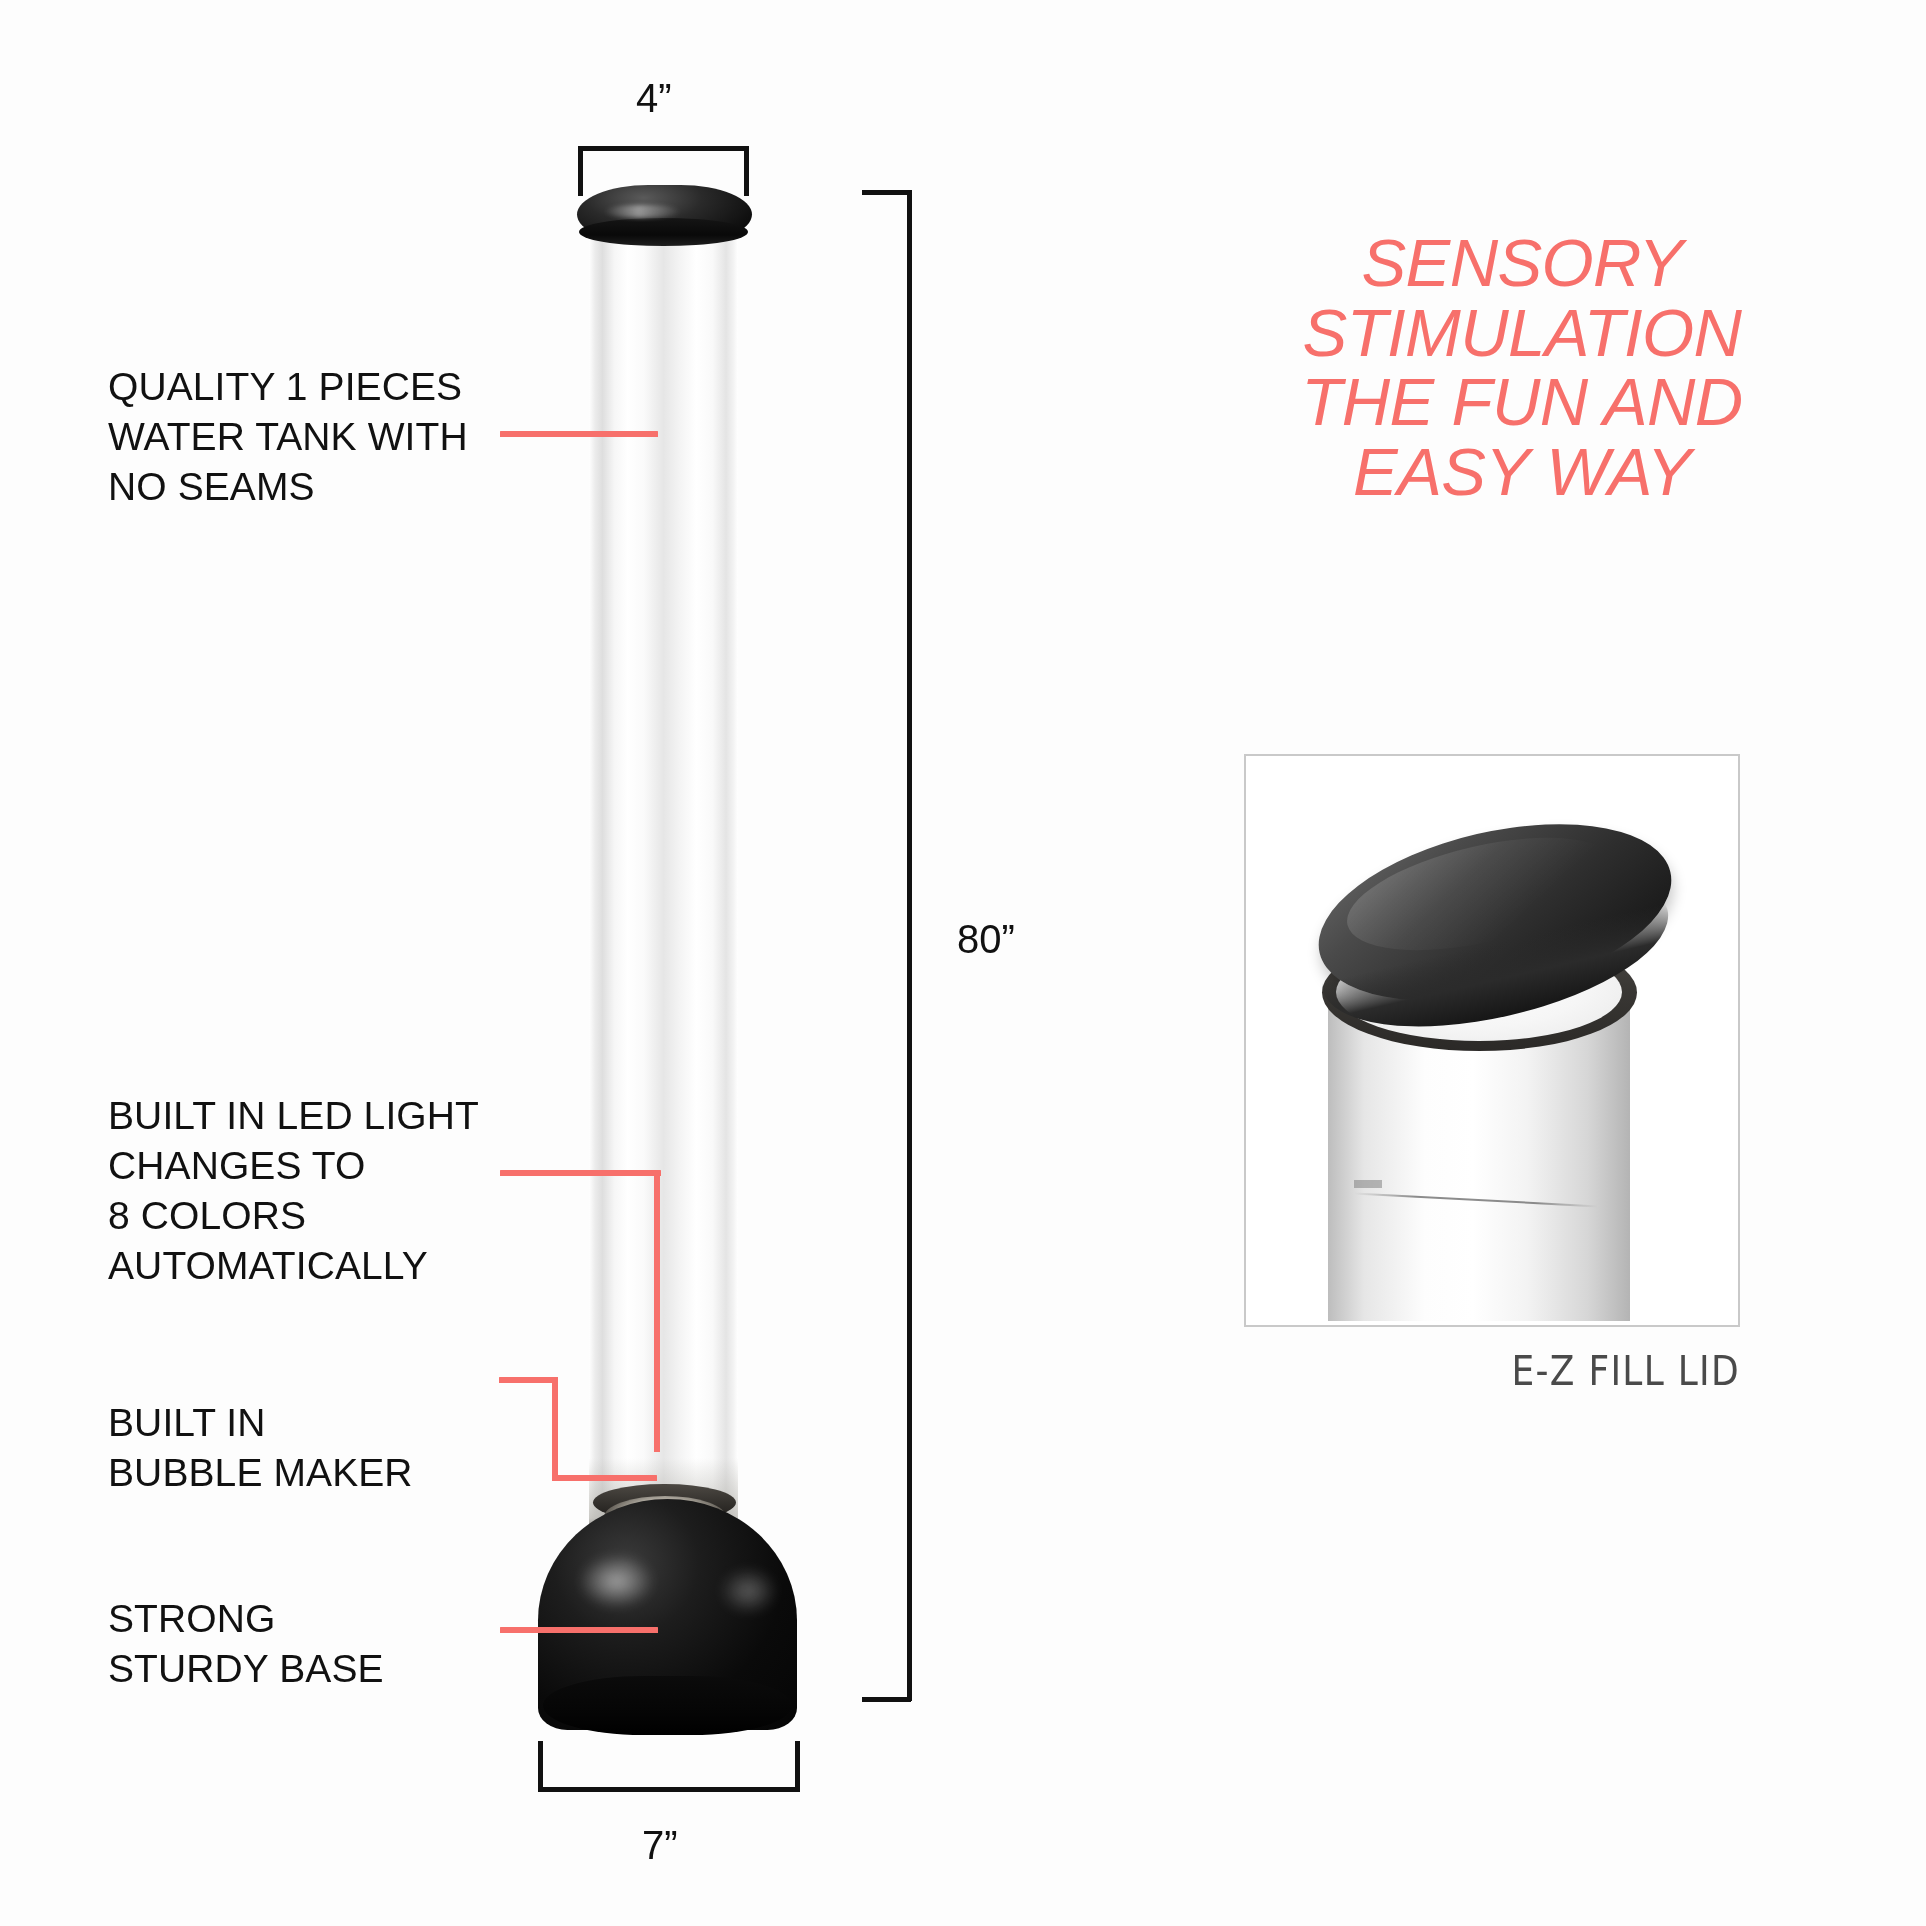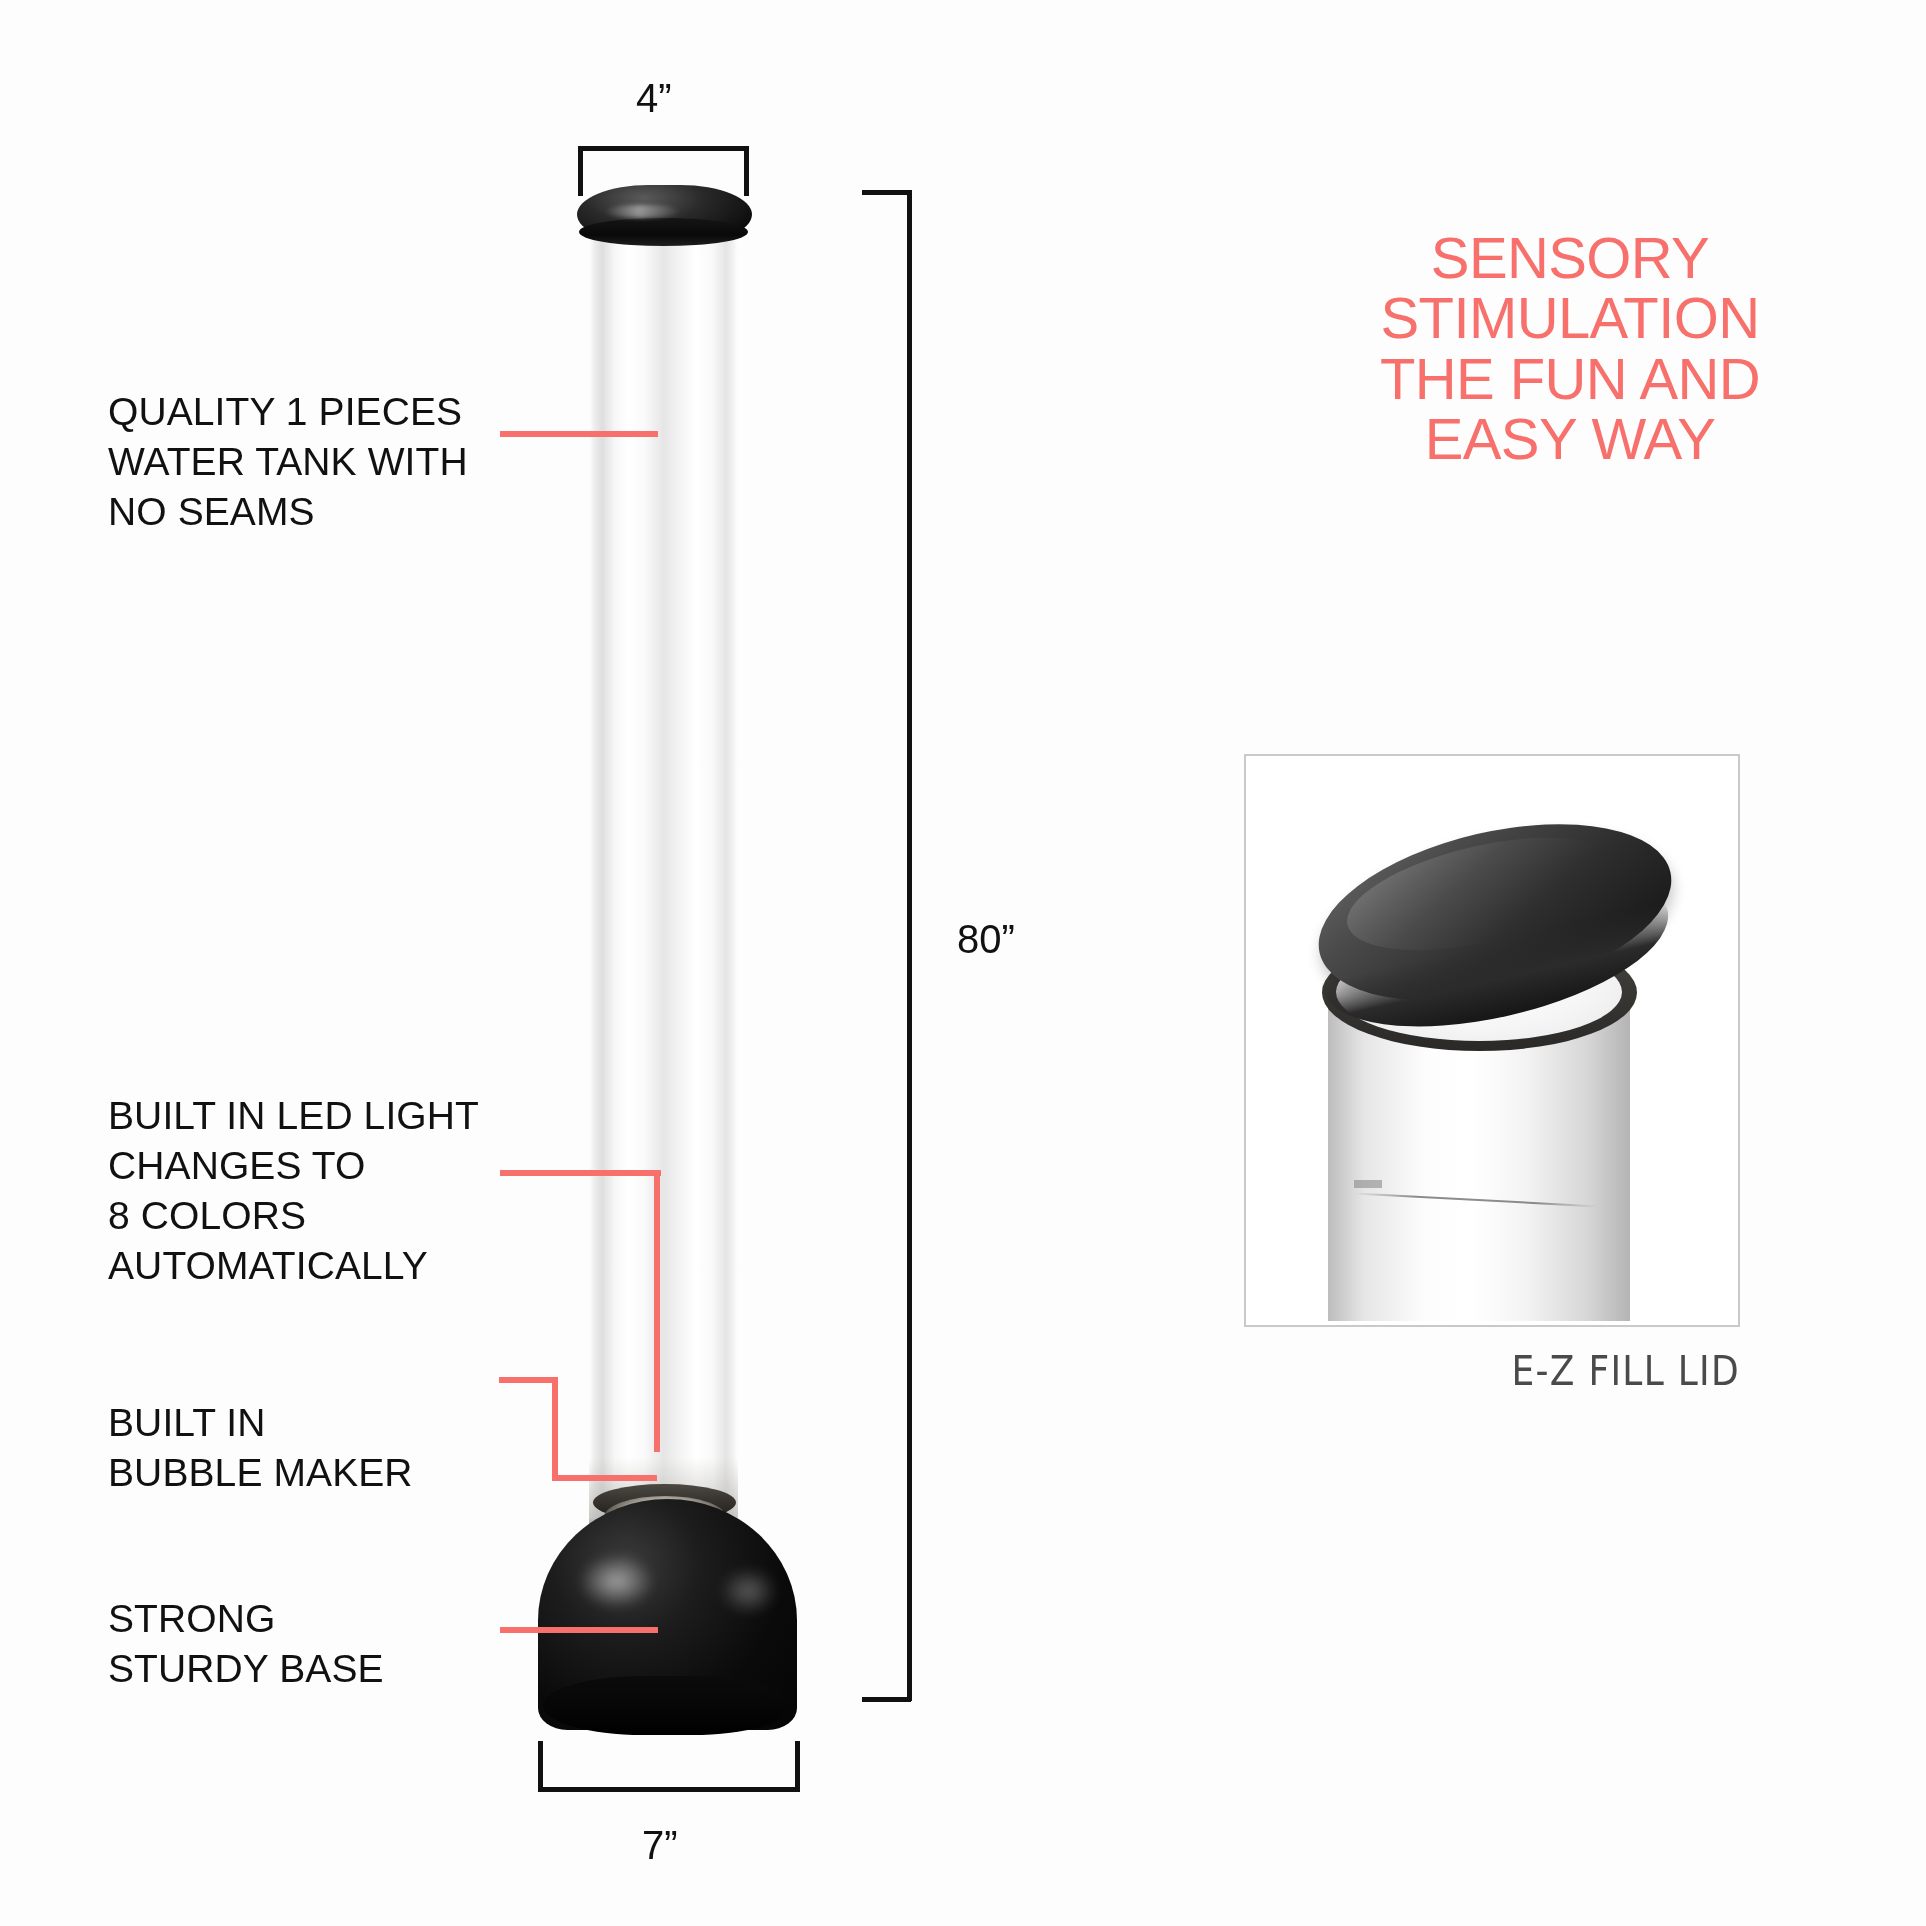--- a/index.html
+++ b/index.html
@@ -8,23 +8,23 @@
   #stage{position:absolute;inset:0;width:1926px;height:1926px;background:#fdfdfd;}
   .line-h{position:absolute;background:#f7706b;height:5.8px;border-radius:0.6px;}
   .line-v{position:absolute;background:#f7706b;width:5.8px;border-radius:0.6px;}
   .dim-line{position:absolute;background:#111;}
 
   
   .callout{position:absolute;color:#111;font-size:39px;line-height:1.28;
            letter-spacing:0.1px;font-weight:400;white-space:pre-line;}
 
   
-  #headline{position:absolute;left:1220px;top:228px;width:700px;
-            text-align:center;color:#f7706b;font-size:58px;line-height:1.04;
-            font-weight:400;letter-spacing:-0.6px;white-space:pre-line;}
+  #headline{position:absolute;left:1172px;top:228px;width:700px;
+            text-align:center;color:#f7706b;font-size:67px;line-height:1.04;
+            font-weight:400;letter-spacing:-0.6px;white-space:pre-line;font-style:italic;}
 
   
   .dimlabel{position:absolute;color:#111;font-size:40px;font-weight:400;letter-spacing:0;}
 
   
   #tube{position:absolute;left:589px;top:232px;width:149px;height:1303px;
         background:
           linear-gradient(90deg,
             rgba(255,255,255,1) 0%,
             rgba(236,236,236,1) 4%,
@@ -149,21 +149,21 @@
 
   <div class="line-h" style="left:500px;top:1170px;width:161px;"></div>
   <div class="line-v" style="left:654px;top:1170px;height:282px;"></div>
 
   <div class="line-h" style="left:499px;top:1377px;width:59px;"></div>
   <div class="line-v" style="left:552px;top:1377px;height:104px;"></div>
   <div class="line-h" style="left:552px;top:1475px;width:105px;"></div>
 
   <div class="line-h" style="left:500px;top:1627px;width:158px;"></div>
 
-  <div class="callout" style="left:108px;top:387px;">QUALITY 1 PIECES
+  <div class="callout" style="left:108px;top:362px;">QUALITY 1 PIECES
 WATER TANK WITH
 NO SEAMS</div>
 
   <div class="callout" style="left:108px;top:1091px;">BUILT IN LED LIGHT
 CHANGES TO
 8 COLORS
 AUTOMATICALLY</div>
 
   <div class="callout" style="left:108px;top:1398px;">BUILT IN
 BUBBLE MAKER</div>

